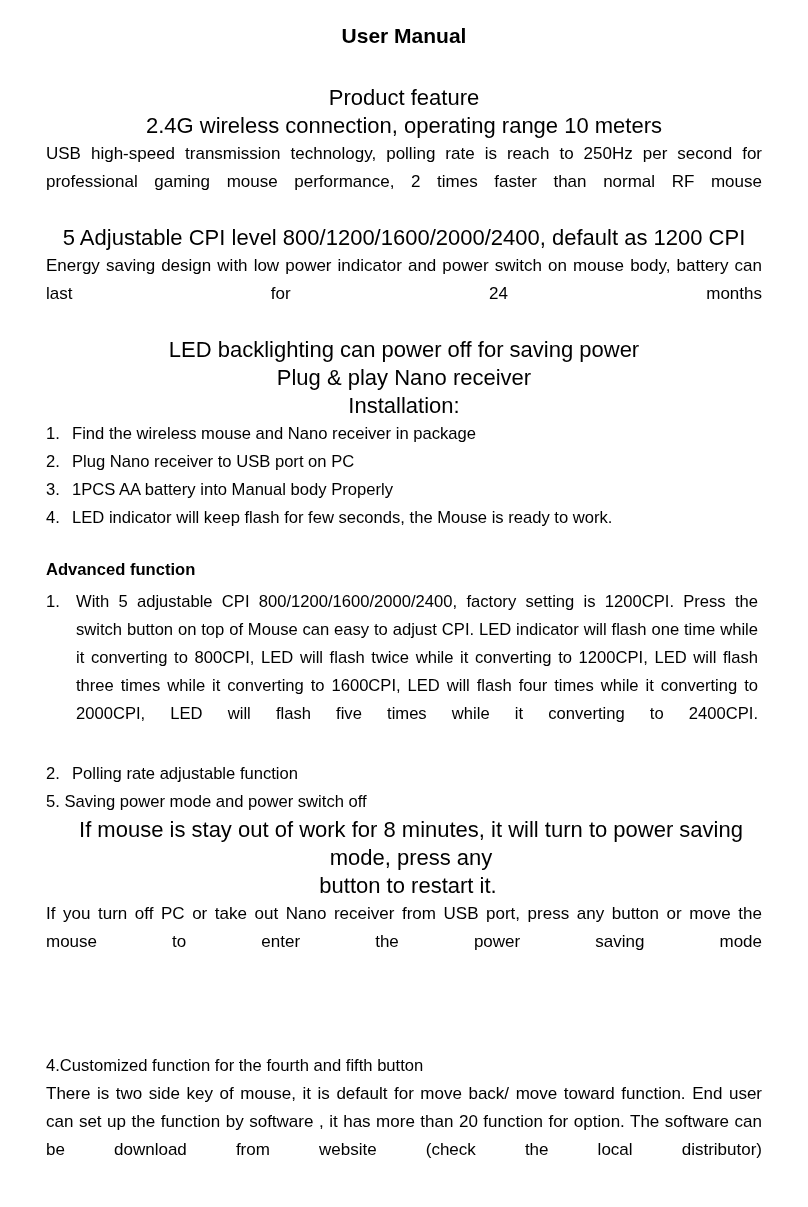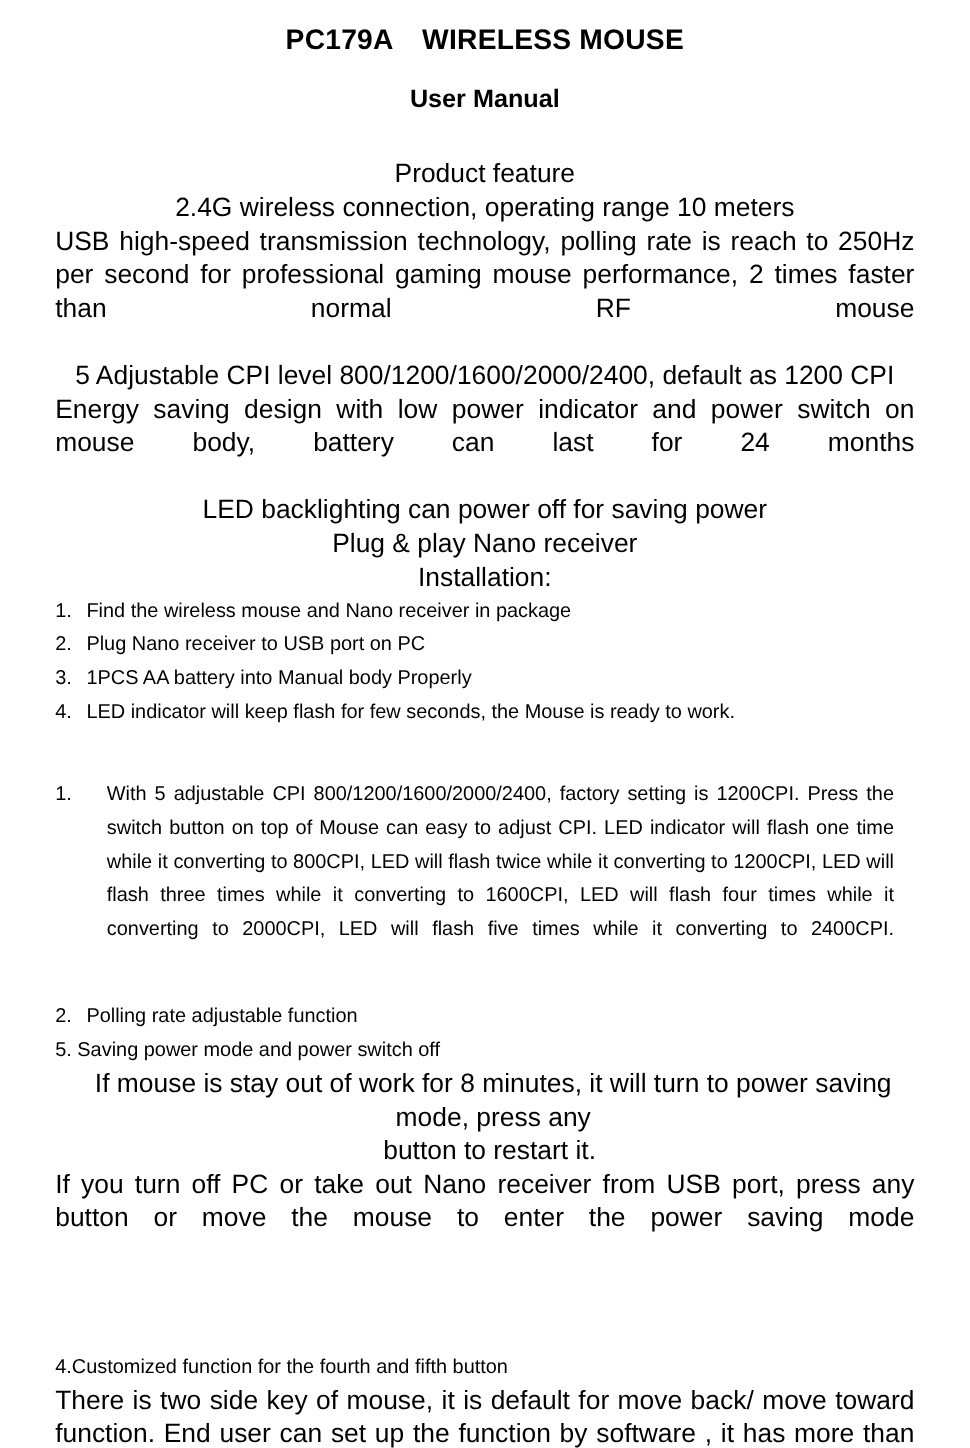--- a/index.html
+++ b/index.html
@@ -50,21 +50,21 @@
   }
 
   p.line {
     margin: 0;
     font-size: 22px;
     line-height: 28px;
     text-align: center;
   }
   p.just {
     margin: 0;
-    font-size: 22px;
+    font-size: 17px;
     line-height: 28px;
     text-align: justify;
     text-justify: inter-word;
   }
   p.just::after {
     content: "";
     display: inline-block;
     width: 100%;
   }
 
@@ -87,21 +87,21 @@
     width: 22px;
     font-size: 16.6px;
     line-height: 28px;
   }
   .num-list > li > .li-text {
     display: block;
   }
 
   
   .sub-para {
-    margin: 17px;
+    margin: 4px;
     font-size: 16.6px;
     line-height: 28px;
     text-align: justify;
     text-justify: inter-word;
   }
   .sub-para::after {
     content: "";
     display: inline-block;
     width: 100%;
   }
@@ -125,21 +125,20 @@
     margin: 0;
     font-size: 16.6px;
     line-height: 28px;
   }
 </style>
 </head>
 <body>
 
 <div class="page">
 
-  <h1 class="doc-title">PC179A WIRELESS MOUSE</h1>
 
   <h2 class="doc-subtitle">User Manual</h2>
 
   <div class="body-block">
 
     <p class="line">Product feature</p>
 
     <p class="line">2.4G wireless connection, operating range 10 meters</p>
 
     <p class="just">USB high-speed transmission technology, polling rate is reach to 250Hz per second for professional gaming mouse performance, 2 times faster than normal RF mouse</p>
@@ -168,20 +167,21 @@
         <span class="li-text">1PCS AA battery into Manual body Properly</span>
       </li>
       <li>
         <span class="marker">4.</span>
         <span class="li-text">LED indicator will keep flash for few seconds, the Mouse is ready to work.</span>
       </li>
     </ul>
 
     <div class="spacer-sm"></div>
 
+    <p class="section-head">Advanced function</p>
 
     <ul class="num-list">
       <li>
         <span class="marker">1.</span>
         <p class="sub-para">With 5 adjustable CPI 800/1200/1600/2000/2400, factory setting is 1200CPI. Press the switch button on top of Mouse can easy to adjust CPI. LED indicator will flash one time while it converting to 800CPI, LED will flash twice while it converting to 1200CPI, LED will flash three times while it converting to 1600CPI, LED will flash four times while it converting to 2000CPI, LED will flash five times while it converting to 2400CPI.</p>
       </li>
       <li>
         <span class="marker">2.</span>
         <span class="li-text">Polling rate adjustable function</span>
       </li>

